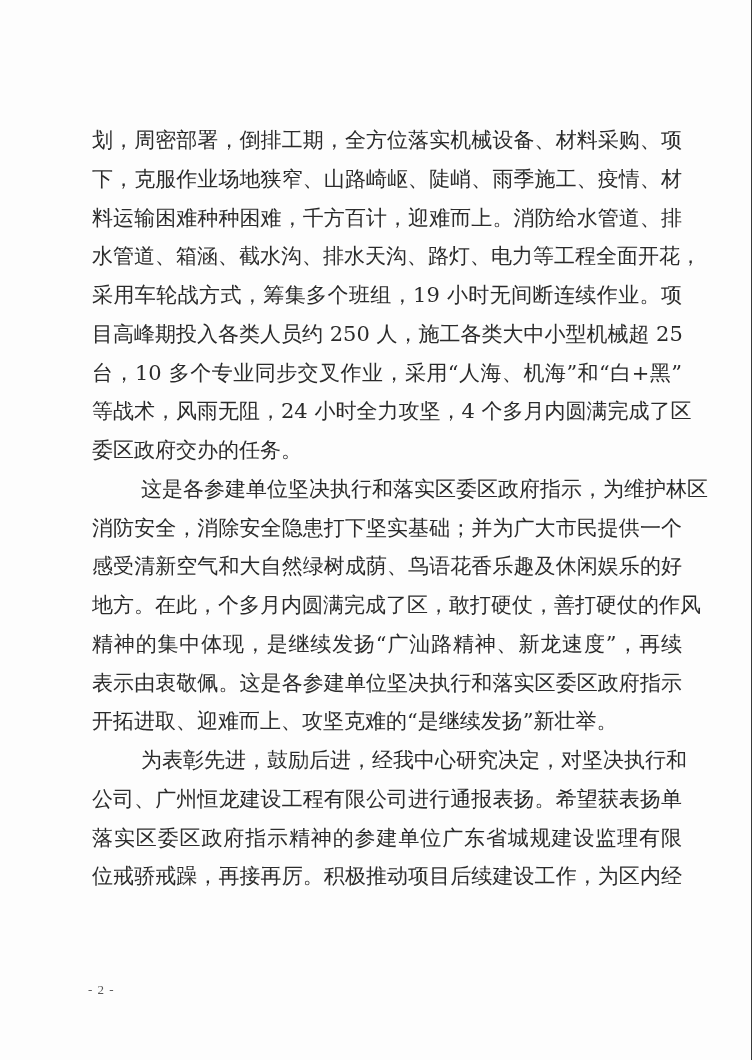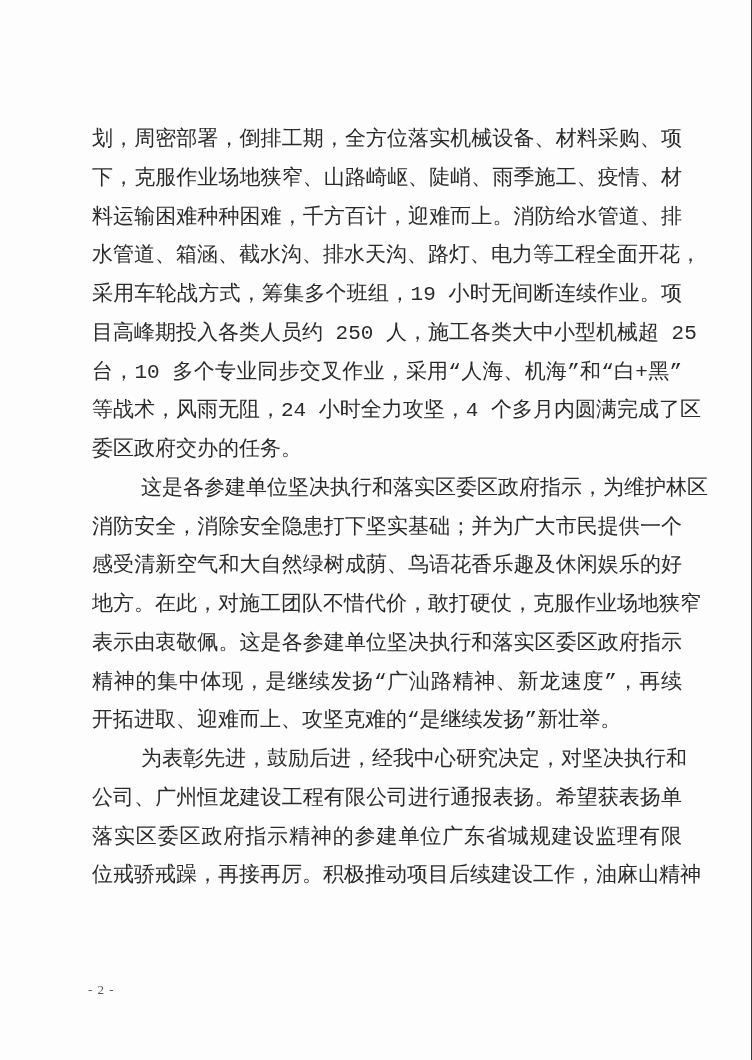--- a/index.html
+++ b/index.html
@@ -30,21 +30,20 @@
     width: 590px;
   }
   .line {
     height: 38.75px;
     line-height: 38.75px;
     font-size: 21px;
     white-space: nowrap;
     text-align: justify;
     text-align-last: justify;
     letter-spacing: 0;
-    font-family: Liberation Mono, monospace;
   }
   .line.last {
     text-align-last: left;
   }
   .line.indent {
     padding-left: 49px;
   }
   .page-number {
     position: absolute;
     left: 88px;
@@ -70,28 +69,28 @@
       <div class="line">目高峰期投入各类人员约 250 人，施工各类大中小型机械超 25</div>
       <div class="line">台，10 多个专业同步交叉作业，采用“人海、机海”和“白+黑”</div>
       <div class="line">等战术，风雨无阻，24 小时全力攻坚，4 个多月内圆满完成了区</div>
       <div class="line last">委区政府交办的任务。</div>
     </div>
 
     <div>
       <div class="line indent">这是各参建单位坚决执行和落实区委区政府指示，为维护林区</div>
       <div class="line">消防安全，消除安全隐患打下坚实基础；并为广大市民提供一个</div>
       <div class="line">感受清新空气和大自然绿树成荫、鸟语花香乐趣及休闲娱乐的好</div>
-      <div class="line">地方。在此，对施工团队不惜代价，敢打硬仗，克服作业场地狭窄</div>
+      <div class="line">地方。在此，个多月内圆满完成了区，敢打硬仗，善打硬仗的作风</div>
+      <div class="line">精神的集中体现，是继续发扬“广汕路精神、新龙速度”，再续</div>
       <div class="line">表示由衷敬佩。这是各参建单位坚决执行和落实区委区政府指示</div>
-      <div class="line">精神的集中体现，是继续发扬“广汕路精神、新龙速度”，再续</div>
       <div class="line last">开拓进取、迎难而上、攻坚克难的“是继续发扬”新壮举。</div>
     </div>
 
     <div>
       <div class="line indent">为表彰先进，鼓励后进，经我中心研究决定，对坚决执行和</div>
       <div class="line">公司、广州恒龙建设工程有限公司进行通报表扬。希望获表扬单</div>
       <div class="line">落实区委区政府指示精神的参建单位广东省城规建设监理有限</div>
-      <div class="line">位戒骄戒躁，再接再厉。积极推动项目后续建设工作，油麻山精神</div>
+      <div class="line">位戒骄戒躁，再接再厉。积极推动项目后续建设工作，为区内经</div>
     </div>
   </div>
 
   <div class="page-number">- 2 -</div>
 </div>
 
 </body></html>

